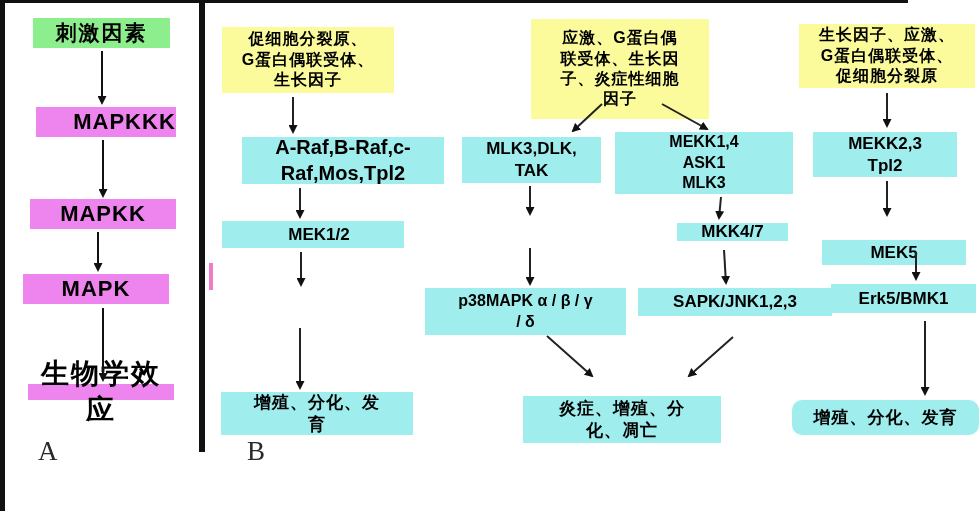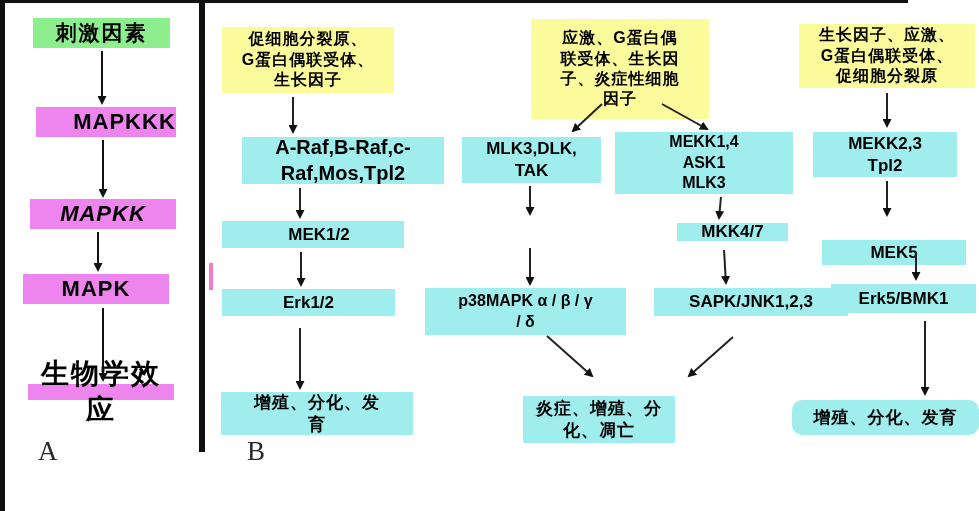--- a/index.html
+++ b/index.html
@@ -43,50 +43,49 @@
 
 <div id="stage">
 
   <div class="rule" style="left:0;top:0;width:908px;height:3px;"></div>
   <div class="rule" style="left:0;top:0;width:5px;height:511px;"></div>
   <div class="rule" style="left:199px;top:0;width:6px;height:452px;"></div>
   <div id="pink-tick" style="left:209px;top:263px;width:4px;height:27px;"></div>
 
   <div class="box green f-a-cn" style="left:33px;top:18px;width:137px;height:30px;">刺激因素</div>
   <div class="box violet f-a-en" style="left:36px;top:107px;width:140px;height:30px;padding-left:37px;">MAPKKK</div>
-  <div class="box violet f-a-en" style="left:30px;top:199px;width:146px;height:30px;font-style:italic;">MAPKK</div>
+  <div class="box violet f-a-en" style="left:30px;top:199px;width:146px;height:30px;">MAPKK</div>
   <div class="box violet f-a-en" style="left:23px;top:274px;width:146px;height:30px;">MAPK</div>
   <div class="box violet f-a-cn" style="left:28px;top:384px;width:146px;height:16px;font-size:28px;">生物学效应</div>
   <div class="panel-label" style="left:38px;top:436px;">A</div>
 
   <div class="box yellow f-stim" style="left:222px;top:27px;width:172px;height:66px;">促细胞分裂原、
 G蛋白偶联受体、
 生长因子</div>
   <div class="box cyan f-kin" style="left:222px;top:137px;width:202px;height:47px;font-size:20px;margin-left:20px;">A-Raf,B-Raf,c-
 Raf,Mos,Tpl2</div>
   <div class="box cyan f-kin" style="left:222px;top:221px;width:182px;height:27px;padding-left:12px;">MEK1/2</div>
-  <div class="box cyan f-kin" style="left:222px;top:289px;width:173px;height:27px;">Erk1/2</div>
   <div class="box cyan f-eff" style="left:221px;top:392px;width:192px;height:43px;">增殖、分化、发
 育</div>
   <div class="panel-label" style="left:247px;top:436px;">B</div>
 
   <div class="box yellow f-stim" style="left:531px;top:19px;width:178px;height:100px;">应激、G蛋白偶
 联受体、生长因
 子、炎症性细胞
 因子</div>
   <div class="box cyan f-kin" style="left:462px;top:137px;width:139px;height:46px;">MLK3,DLK,
 TAK</div>
   <div class="box cyan f-kin" style="left:615px;top:132px;width:178px;height:62px;font-size:16px;">MEKK1,4
 ASK1
 MLK3</div>
   <div class="box cyan f-kin" style="left:677px;top:223px;width:111px;height:18px;">MKK4/7</div>
   <div class="box cyan f-kin" style="left:425px;top:288px;width:201px;height:47px;font-size:16px;">p38MAPK α / β / γ
 / δ</div>
-  <div class="box cyan f-kin" style="left:654px;top:288px;width:194px;height:28px;">SAPK/JNK1,2,3</div>
-  <div class="box cyan f-eff" style="left:523px;top:396px;width:152px;height:47px;">炎症、增殖、分
+  <div class="box cyan f-kin" style="left:638px;top:288px;width:194px;height:28px;">SAPK/JNK1,2,3</div>
+  <div class="box cyan f-eff" style="left:523px;top:396px;width:198px;height:47px;">炎症、增殖、分
 化、凋亡</div>
 
   <div class="box yellow f-stim" style="left:799px;top:24px;width:176px;height:64px;">生长因子、应激、
 G蛋白偶联受体、
 促细胞分裂原</div>
   <div class="box cyan f-kin" style="left:813px;top:132px;width:144px;height:45px;">MEKK2,3
 Tpl2</div>
   <div class="box cyan f-kin" style="left:822px;top:224px;width:144px;height:25px;margin-top:16px;">MEK5</div>
   <div class="box cyan f-kin" style="left:831px;top:284px;width:145px;height:29px;">Erk5/BMK1</div>
   <div class="box cyan f-eff" style="left:792px;top:400px;width:187px;height:35px;border-radius:10px;">增殖、分化、发育</div>

